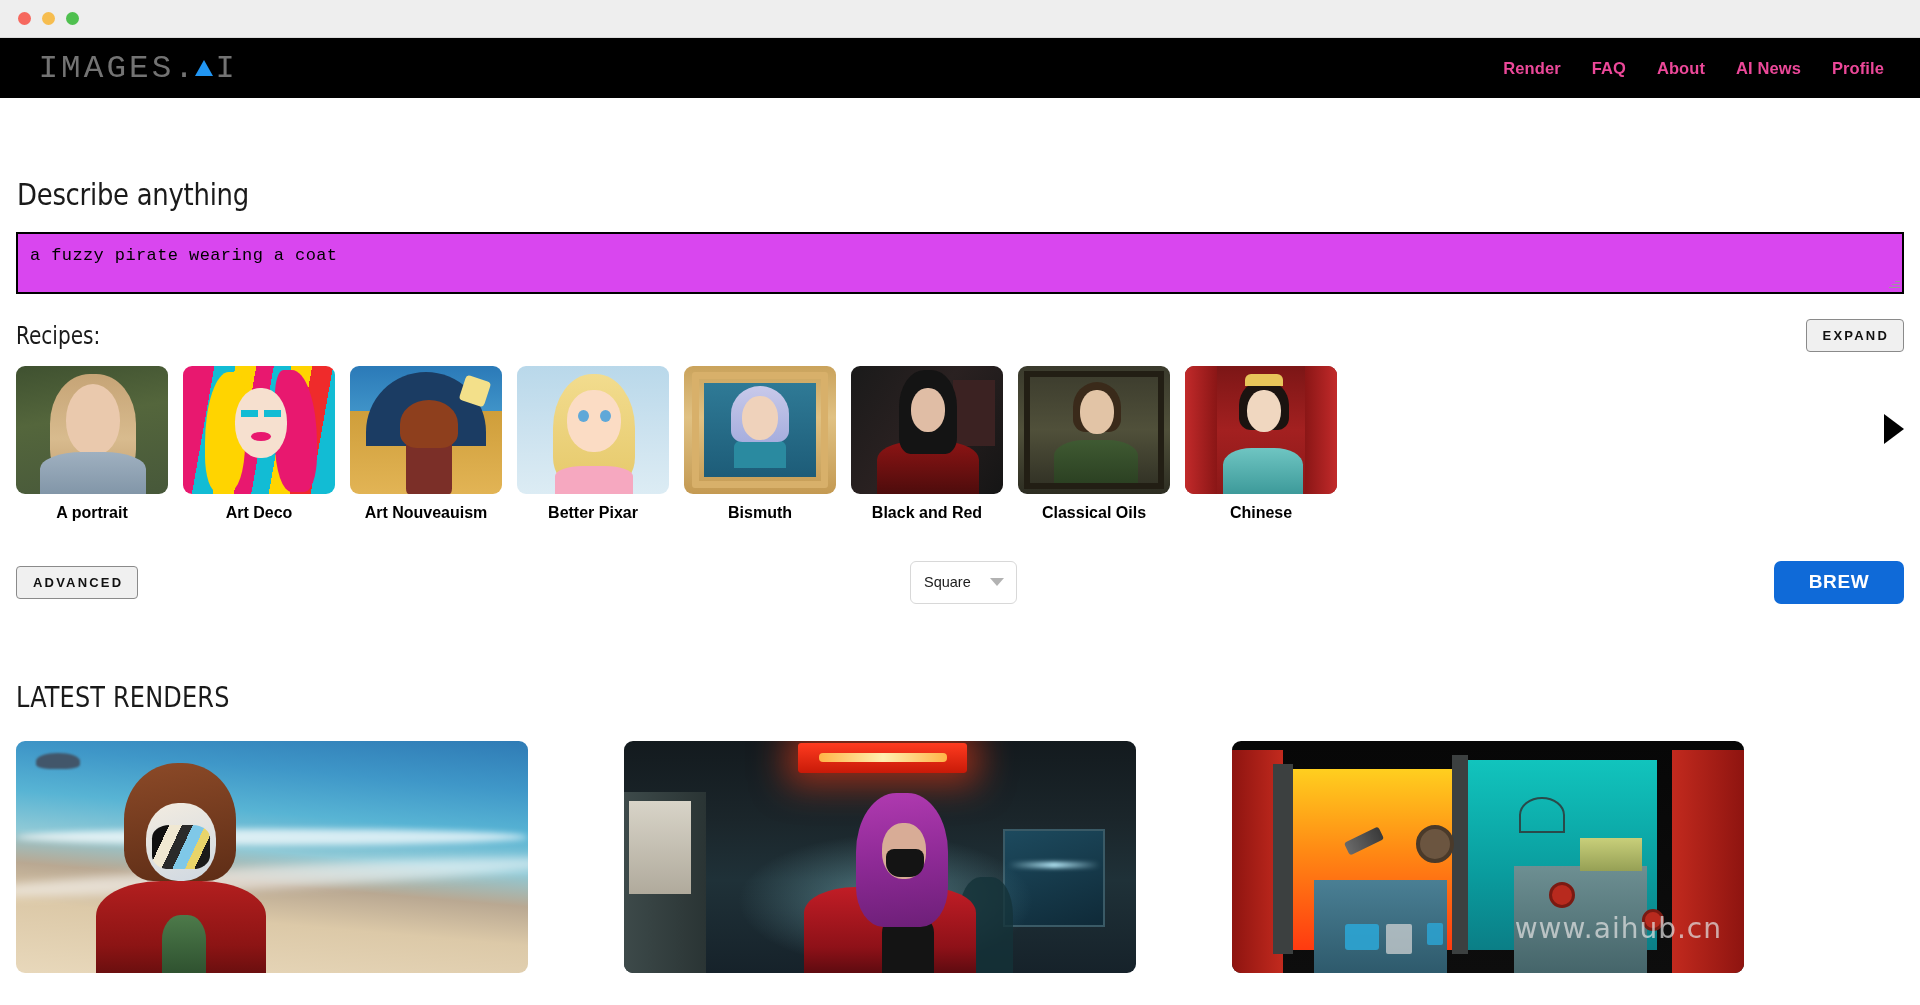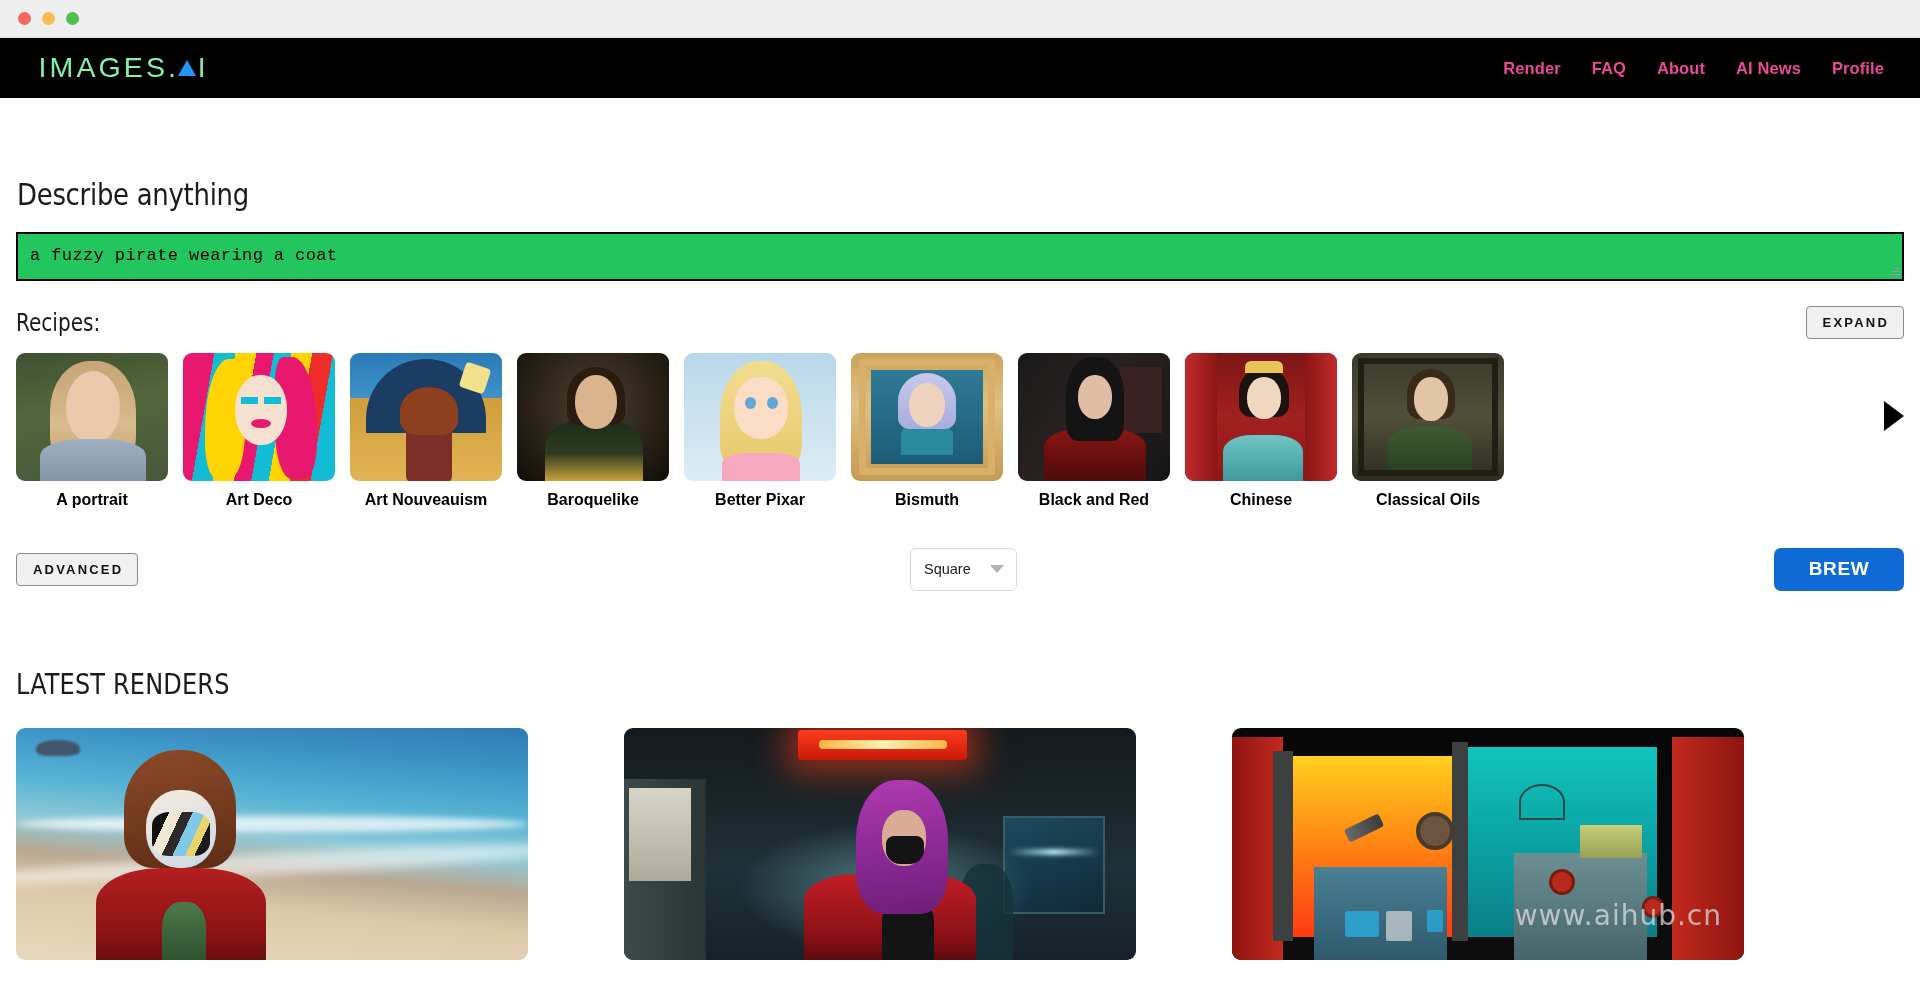--- a/index.html
+++ b/index.html
@@ -8,37 +8,37 @@
 
   
   .chrome { height:38px; background:#eeeeee; display:flex; align-items:center;
     padding-left:18px; gap:11px; border-bottom:1px solid #dcdcdc; }
   .dot { width:13px; height:13px; border-radius:50%; }
   .dot.red{ background:#f6685e; } .dot.yellow{ background:#f6bd4f; } .dot.green{ background:#4fc04f; }
 
   
   .navbar { height:60px; background:#000000; display:flex; align-items:center;
     justify-content:space-between; padding:0 28px 0 40px; }
-  .logo { color:#86efac; font-size:28px; letter-spacing:3px; font-weight:400;
-    font-family:Liberation Sans, sans-serif; display:flex; align-items:baseline; }
+  .logo { color:#737373; font-size:32px; letter-spacing:3px; font-weight:400;
+    font-family:Liberation Mono, monospace; display:flex; align-items:baseline; }
   .logo-main { transform:scaleX(1.02); }
   .logo-ai { display:inline-flex; align-items:baseline; position:relative; }
   .tri-a { display:inline-block; width:0; height:0; border-left:9px solid transparent;
     border-right:9px solid transparent; border-bottom:16px solid #2196f3;
     margin-right:2px; position:relative; top:-1px; }
   .nav-links { display:flex; align-items:center; gap:31px; margin-right:8px; }
   .nav-link { color:#ec4899; font-size:16.5px; font-weight:bold; letter-spacing:0.1px;
     cursor:pointer; white-space:nowrap; }
 
   
   .content { padding:0 16px; }
   .describe-title { font-family:"DejaVu Sans Condensed","Liberation Sans", sans-serif;
     font-size:31px; font-weight:300; color:#1a1a1a; margin-top:78px; margin-left:1px;
     letter-spacing:-0.3px; transform:scaleX(0.93); transform-origin:left center; }
-  .prompt-box { margin-top:20px; height:49px; border:2.5px solid #000000; background:#22c55e;
+  .prompt-box { margin-top:20px; height:62px; border:2.5px solid #000000; background:#d946ef;
     position:relative; }
   .prompt-text { font-family:"Liberation Mono","DejaVu Sans Mono", monospace;
     font-size:17px; color:#000000; padding:12px 0 0 12px; letter-spacing:0.4px; }
   .resize-grip { position:absolute; right:2px; bottom:2px; width:12px; height:12px; }
   .resize-grip span { position:absolute; right:0; background:#9a9a9a; height:1px; }
   .resize-grip span:nth-child(1){ bottom:2px; width:11px; }
   .resize-grip span:nth-child(2){ bottom:5px; width:8px; }
   .resize-grip span:nth-child(3){ bottom:8px; width:5px; }
 
   .recipes-row { display:flex; align-items:center; justify-content:space-between;
@@ -392,30 +392,20 @@
           <div class="art a-nouveau">
               <div class="ly arch"></div>
               <div class="ly sun"></div>
               <div class="ly fig"></div>
               <div class="ly hair"></div>
             </div>
         </div>
         <div class="recipe-label">Art Nouveauism</div>
       </div>
 
-      <div class="recipe">
-        <div class="thumb">
-          <div class="art a-baroque">
-              <div class="ly dress"></div>
-              <div class="ly hair"></div>
-              <div class="ly face"></div>
-            </div>
-        </div>
-        <div class="recipe-label">Baroquelike</div>
-      </div>
 
       <div class="recipe">
         <div class="thumb">
           <div class="art a-pixar">
               <div class="ly hair"></div>
               <div class="ly face"></div>
               <div class="ly eyeL"></div>
               <div class="ly eyeR"></div>
               <div class="ly body"></div>
             </div>
@@ -443,42 +433,42 @@
               <div class="ly coat"></div>
               <div class="ly hair"></div>
               <div class="ly face"></div>
             </div>
         </div>
         <div class="recipe-label">Black and Red</div>
       </div>
 
       <div class="recipe">
         <div class="thumb">
+          <div class="art a-oils">
+              <div class="ly dress"></div>
+              <div class="ly hair"></div>
+              <div class="ly face"></div>
+              <div class="ly frame"></div>
+            </div>
+        </div>
+        <div class="recipe-label">Classical Oils</div>
+      </div>
+
+      <div class="recipe">
+        <div class="thumb">
           <div class="art a-chinese">
               <div class="ly curtainL"></div>
               <div class="ly curtainR"></div>
               <div class="ly robe"></div>
               <div class="ly hair"></div>
               <div class="ly face"></div>
               <div class="ly crown"></div>
             </div>
         </div>
         <div class="recipe-label">Chinese</div>
-      </div>
-
-      <div class="recipe">
-        <div class="thumb">
-          <div class="art a-oils">
-              <div class="ly dress"></div>
-              <div class="ly hair"></div>
-              <div class="ly face"></div>
-              <div class="ly frame"></div>
-            </div>
-        </div>
-        <div class="recipe-label">Classical Oils</div>
       </div>
 
 
 
     </div>
     <div class="next-arrow"></div>
   </div>
 
   <div class="controls">
     <div class="ctrl-left">

